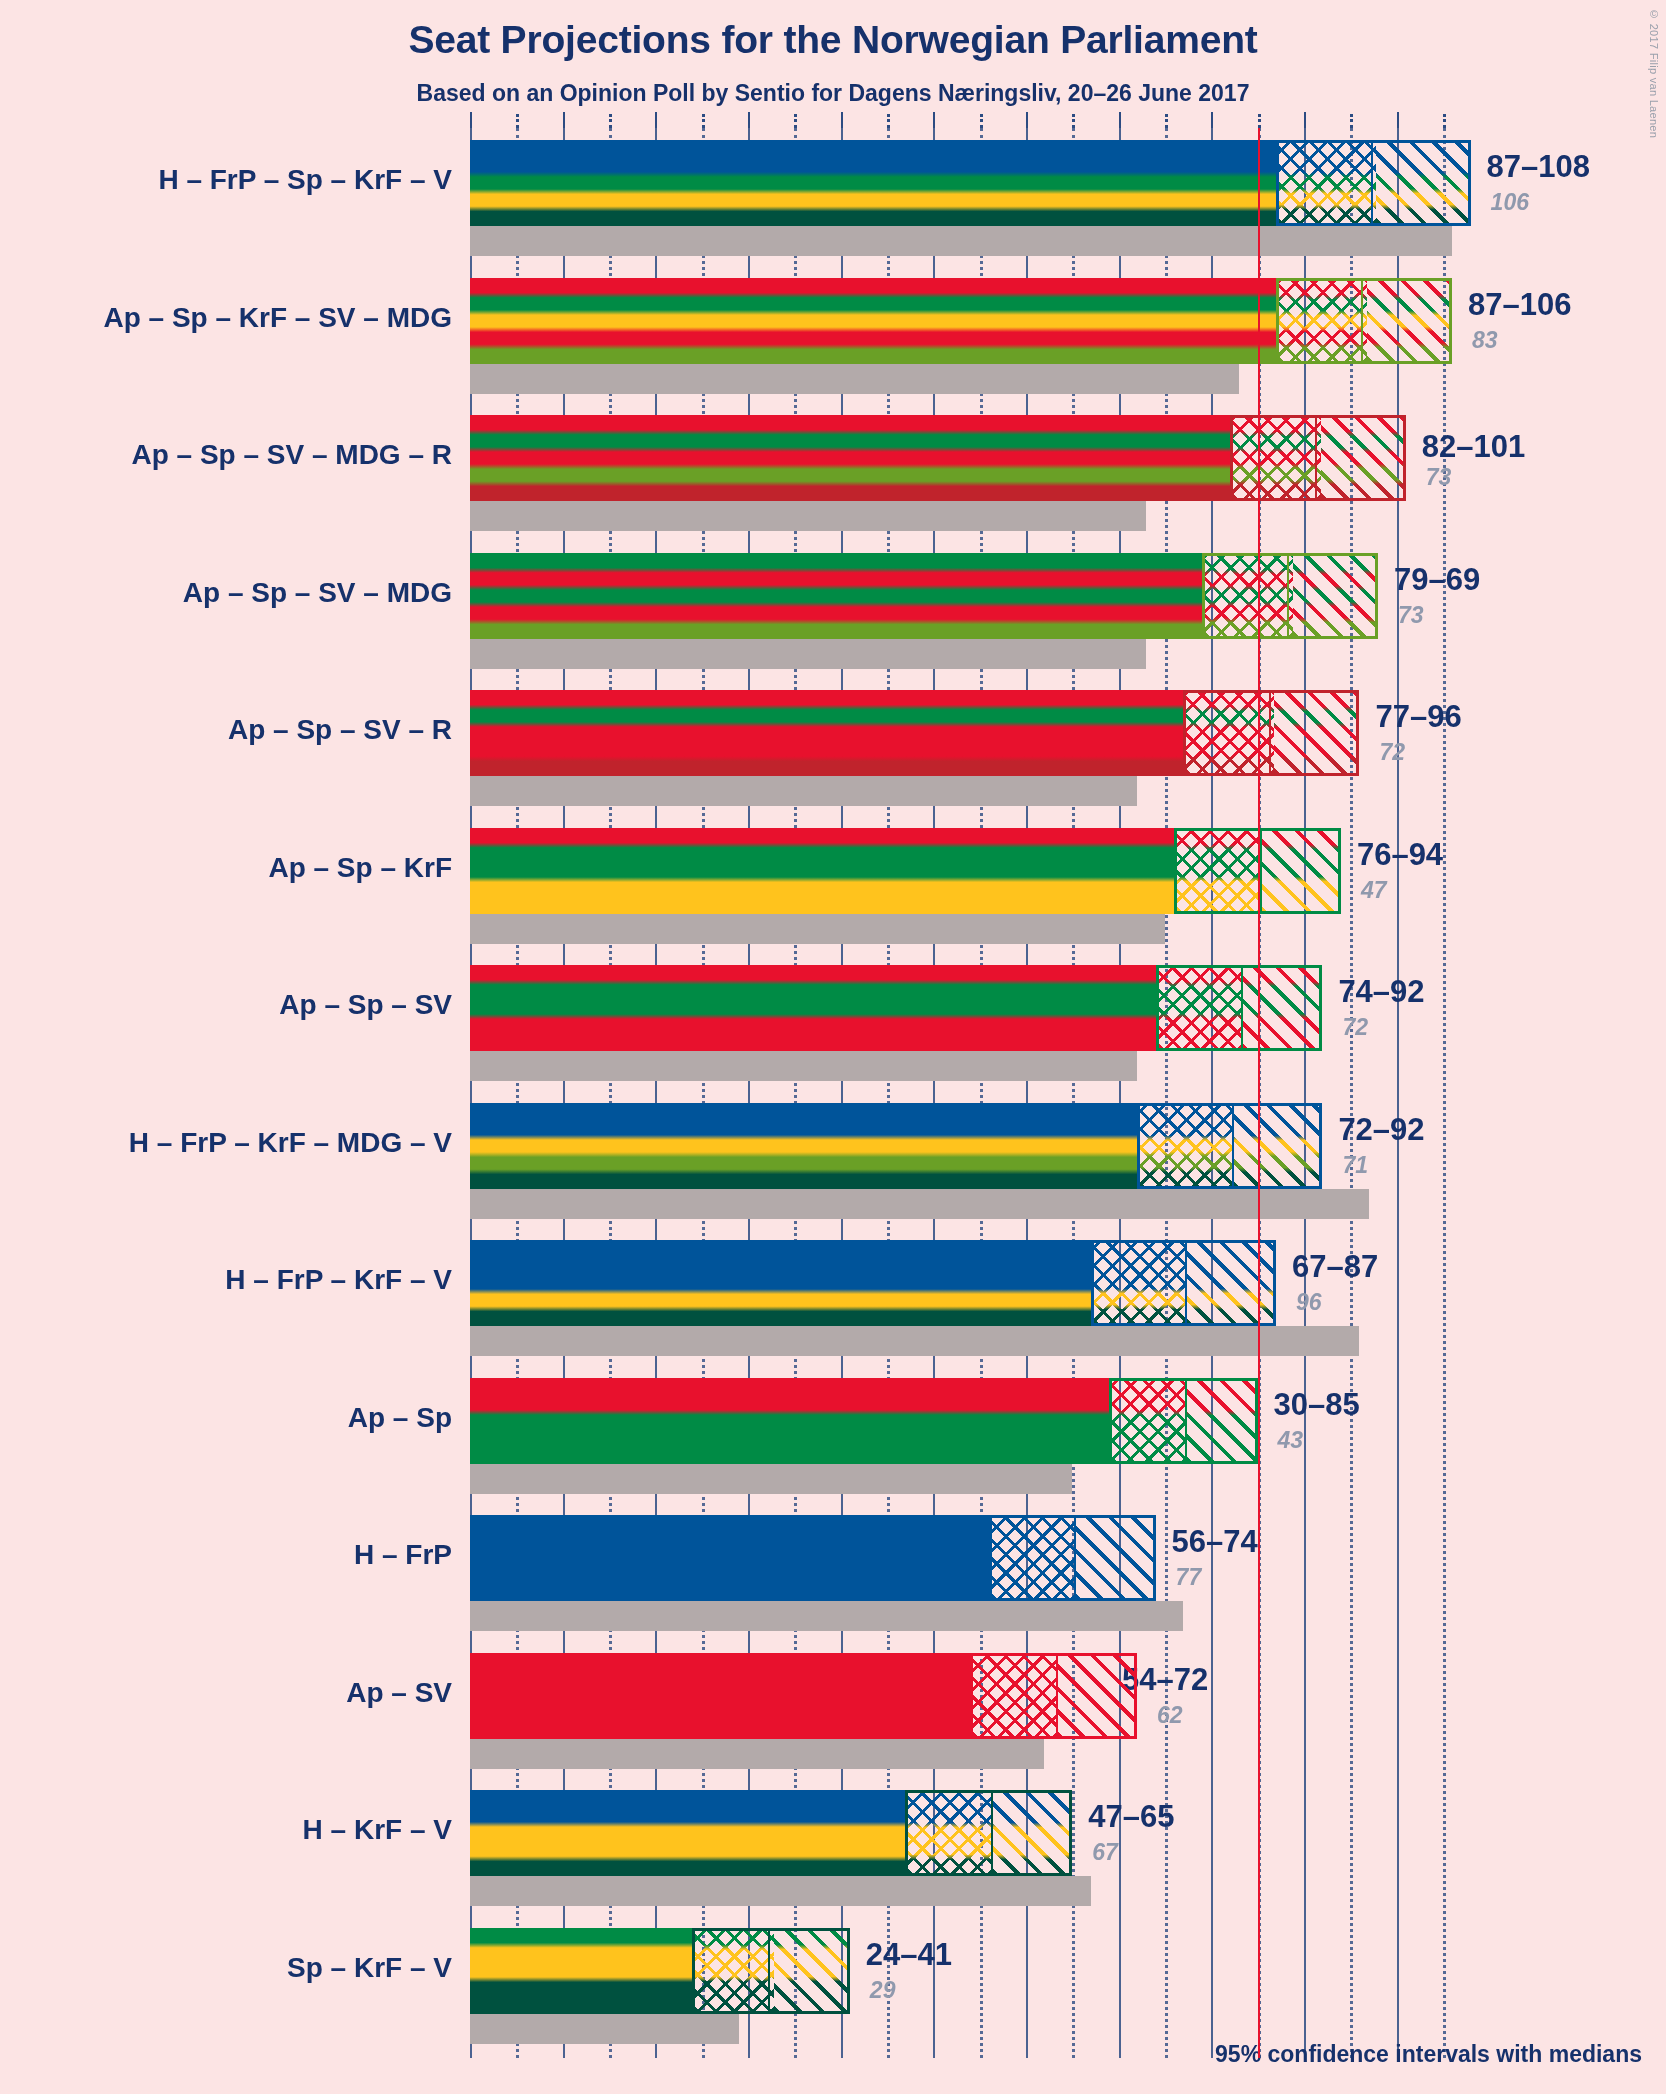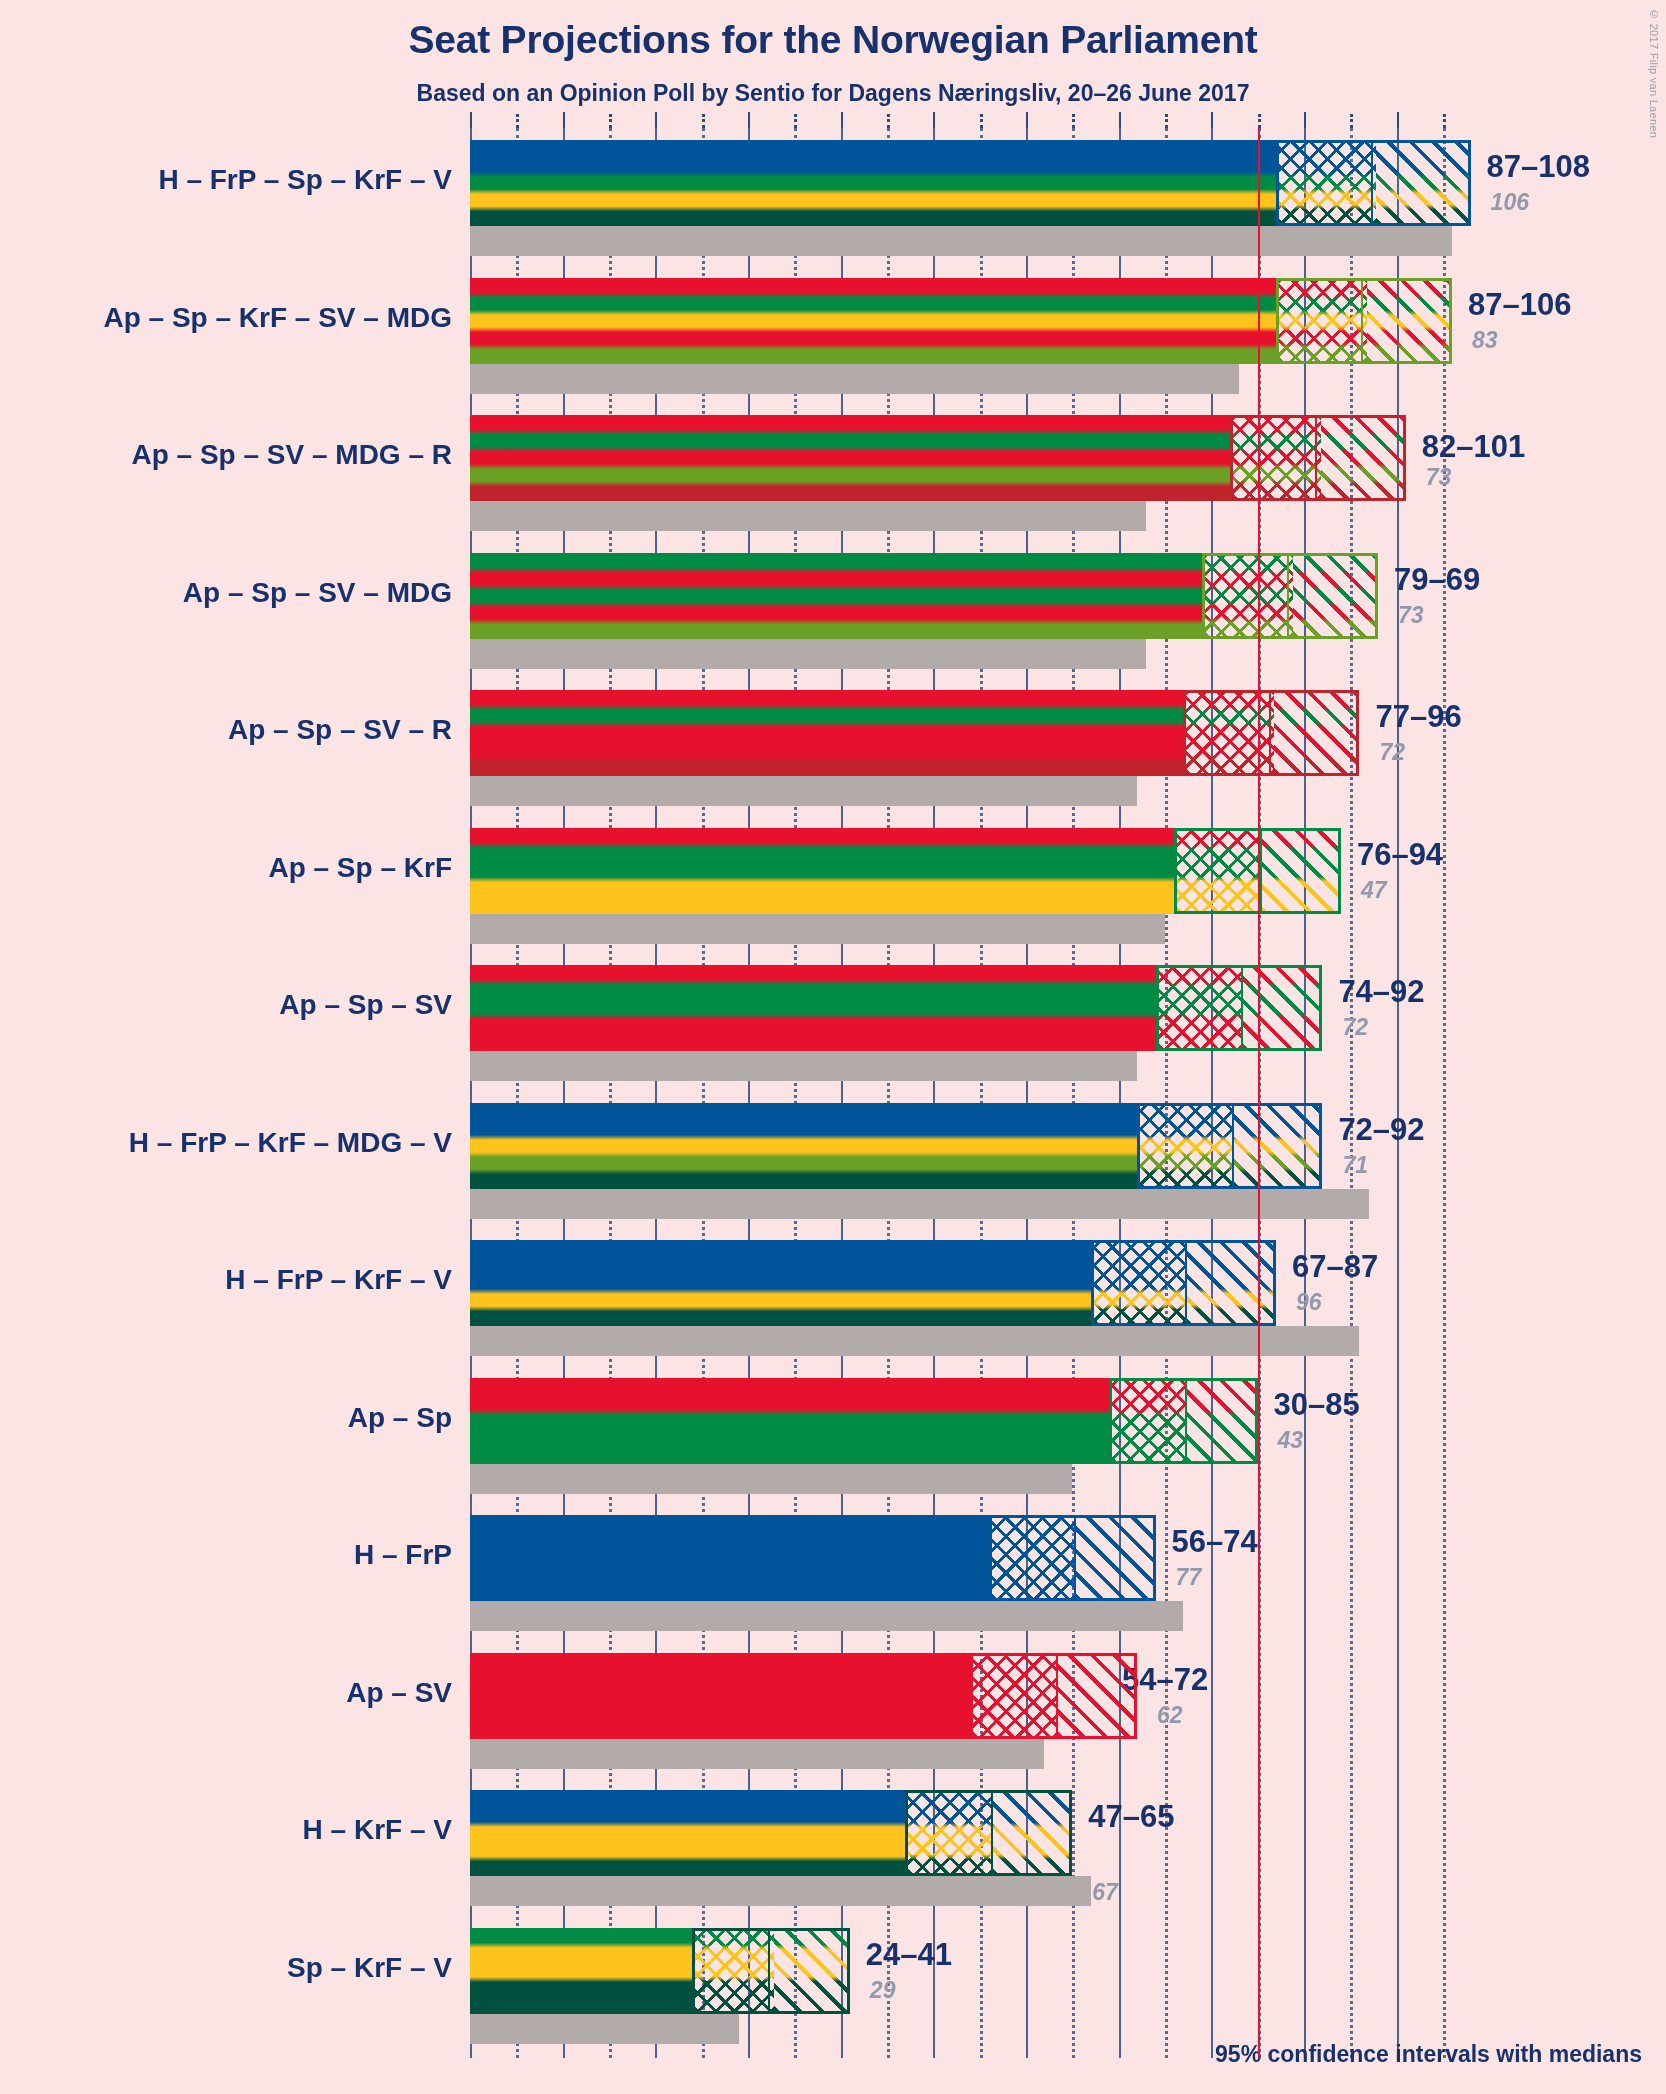--- a/index.html
+++ b/index.html
@@ -274,21 +274,21 @@
       <div class="row" style="top: 1662px; height: 116px;">
         <div class="label" style="top: 24px;">H – KrF – V</div>
         <div class="prev" style="top: 86px; left: 0px; width: 620.755px; background: rgb(179, 170, 170);"></div>
         <div class="solid" style="width: 435.455px; background: linear-gradient(rgb(0, 84, 154) 3%, rgb(0, 84, 154) 17%, rgb(0, 84, 154) 23%, rgb(0, 84, 154) 37%, rgb(255, 195, 29) 43%, rgb(255, 195, 29) 57%, rgb(255, 195, 29) 63%, rgb(255, 195, 29) 77%, rgb(0, 81, 63) 83%, rgb(0, 81, 63) 97%);"></div>
         <div class="ci" style="left: 435.455px; width: 166.77px; border-color: rgb(0, 81, 63);">
           <div class="cihatch" style="left: 0px; width: 83.385px; background-image: repeating-linear-gradient(45deg, transparent 0px, transparent 7px, rgba(0, 0, 0, 0) 7px, rgba(0, 0, 0, 0) 9px), repeating-linear-gradient(-45deg, transparent 0px, transparent 7px, rgba(0, 0, 0, 0) 7px, rgba(0, 0, 0, 0) 9px), linear-gradient(rgb(0, 84, 154) 3%, rgb(0, 84, 154) 17%, rgb(0, 84, 154) 23%, rgb(0, 84, 154) 37%, rgb(255, 195, 29) 43%, rgb(255, 195, 29) 57%, rgb(255, 195, 29) 63%, rgb(255, 195, 29) 77%, rgb(0, 81, 63) 83%, rgb(0, 81, 63) 97%); mask-image: repeating-linear-gradient(45deg, rgb(0, 0, 0) 0px, rgb(0, 0, 0) 3px, transparent 3px, transparent 13px), repeating-linear-gradient(-45deg, rgb(0, 0, 0) 0px, rgb(0, 0, 0) 3px, transparent 3px, transparent 13px); mask-composite: source-over;"></div>
           <div class="cihatch" style="left: 83.385px; right: 0px; background-image: linear-gradient(rgb(0, 84, 154) 3%, rgb(0, 84, 154) 17%, rgb(0, 84, 154) 23%, rgb(0, 84, 154) 37%, rgb(255, 195, 29) 43%, rgb(255, 195, 29) 57%, rgb(255, 195, 29) 63%, rgb(255, 195, 29) 77%, rgb(0, 81, 63) 83%, rgb(0, 81, 63) 97%); mask-image: repeating-linear-gradient(45deg, rgb(0, 0, 0) 0px, rgb(0, 0, 0) 4px, transparent 4px, transparent 16px);"></div>
           <div style="position: absolute; left: 82.385px; top: 0px; bottom: 0px; width: 2px; background: rgb(0, 81, 63);"></div>
         </div>
         <div class="range" style="left: 618.225px; top: 9px;">47–65</div>
-        <div class="median" style="left: 622.225px; top: 49px; margin-top: 40px;">67</div>
+        <div class="median" style="left: 622.225px; top: 49px;">67</div>
       </div>
       <div class="row" style="top: 1799.5px; height: 116px;">
         <div class="label" style="top: 24px;">Sp – KrF – V</div>
         <div class="prev" style="top: 86px; left: 0px; width: 268.685px; background: rgb(179, 170, 170);"></div>
         <div class="solid" style="width: 222.36px; background: linear-gradient(rgb(0, 139, 69) 3%, rgb(0, 139, 69) 17%, rgb(255, 195, 29) 23%, rgb(255, 195, 29) 37%, rgb(255, 195, 29) 43%, rgb(255, 195, 29) 57%, rgb(0, 81, 63) 63%, rgb(0, 81, 63) 77%, rgb(0, 81, 63) 83%, rgb(0, 81, 63) 97%);"></div>
         <div class="ci" style="left: 222.36px; width: 157.505px; border-color: rgb(0, 81, 63);">
           <div class="cihatch" style="left: 0px; width: 78.7525px; background-image: repeating-linear-gradient(45deg, transparent 0px, transparent 7px, rgba(0, 0, 0, 0) 7px, rgba(0, 0, 0, 0) 9px), repeating-linear-gradient(-45deg, transparent 0px, transparent 7px, rgba(0, 0, 0, 0) 7px, rgba(0, 0, 0, 0) 9px), linear-gradient(rgb(0, 139, 69) 3%, rgb(0, 139, 69) 17%, rgb(255, 195, 29) 23%, rgb(255, 195, 29) 37%, rgb(255, 195, 29) 43%, rgb(255, 195, 29) 57%, rgb(0, 81, 63) 63%, rgb(0, 81, 63) 77%, rgb(0, 81, 63) 83%, rgb(0, 81, 63) 97%); mask-image: repeating-linear-gradient(45deg, rgb(0, 0, 0) 0px, rgb(0, 0, 0) 3px, transparent 3px, transparent 13px), repeating-linear-gradient(-45deg, rgb(0, 0, 0) 0px, rgb(0, 0, 0) 3px, transparent 3px, transparent 13px); mask-composite: source-over;"></div>
           <div class="cihatch" style="left: 78.7525px; right: 0px; background-image: linear-gradient(rgb(0, 139, 69) 3%, rgb(0, 139, 69) 17%, rgb(255, 195, 29) 23%, rgb(255, 195, 29) 37%, rgb(255, 195, 29) 43%, rgb(255, 195, 29) 57%, rgb(0, 81, 63) 63%, rgb(0, 81, 63) 77%, rgb(0, 81, 63) 83%, rgb(0, 81, 63) 97%); mask-image: repeating-linear-gradient(45deg, rgb(0, 0, 0) 0px, rgb(0, 0, 0) 4px, transparent 4px, transparent 16px);"></div>
           <div style="position: absolute; left: 73.12px; top: 0px; bottom: 0px; width: 2px; background: rgb(0, 81, 63);"></div>
         </div>

